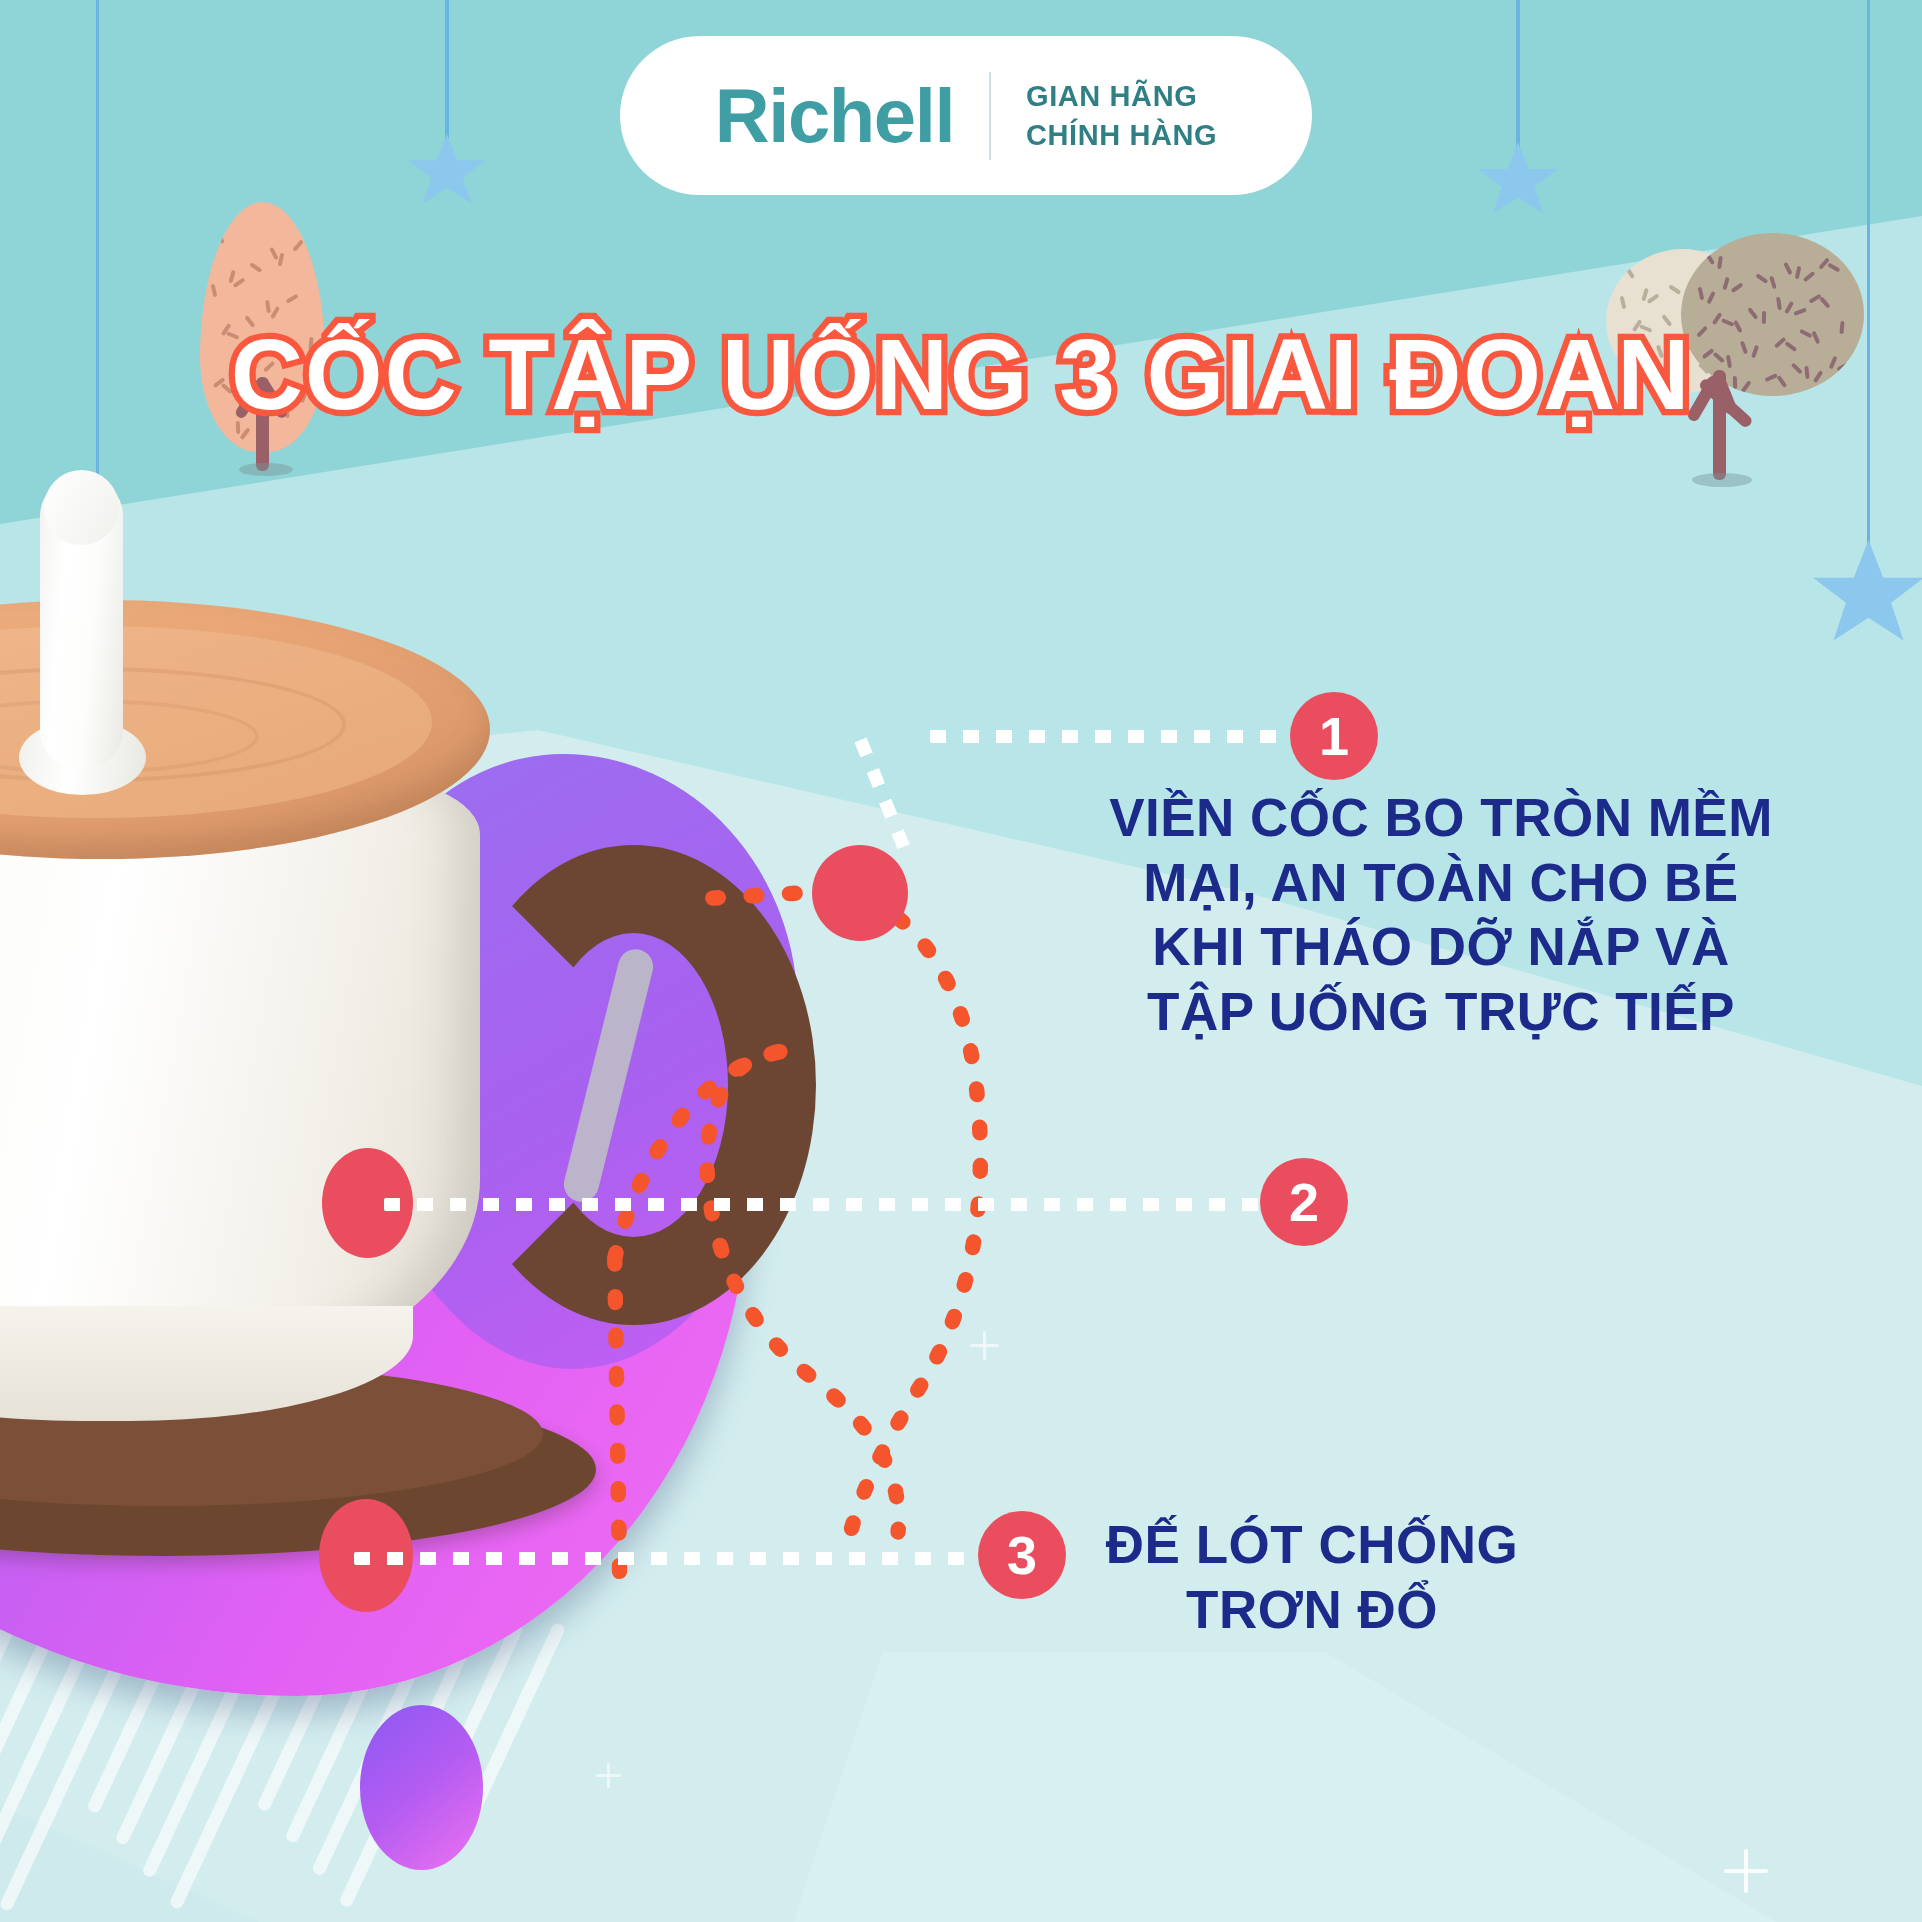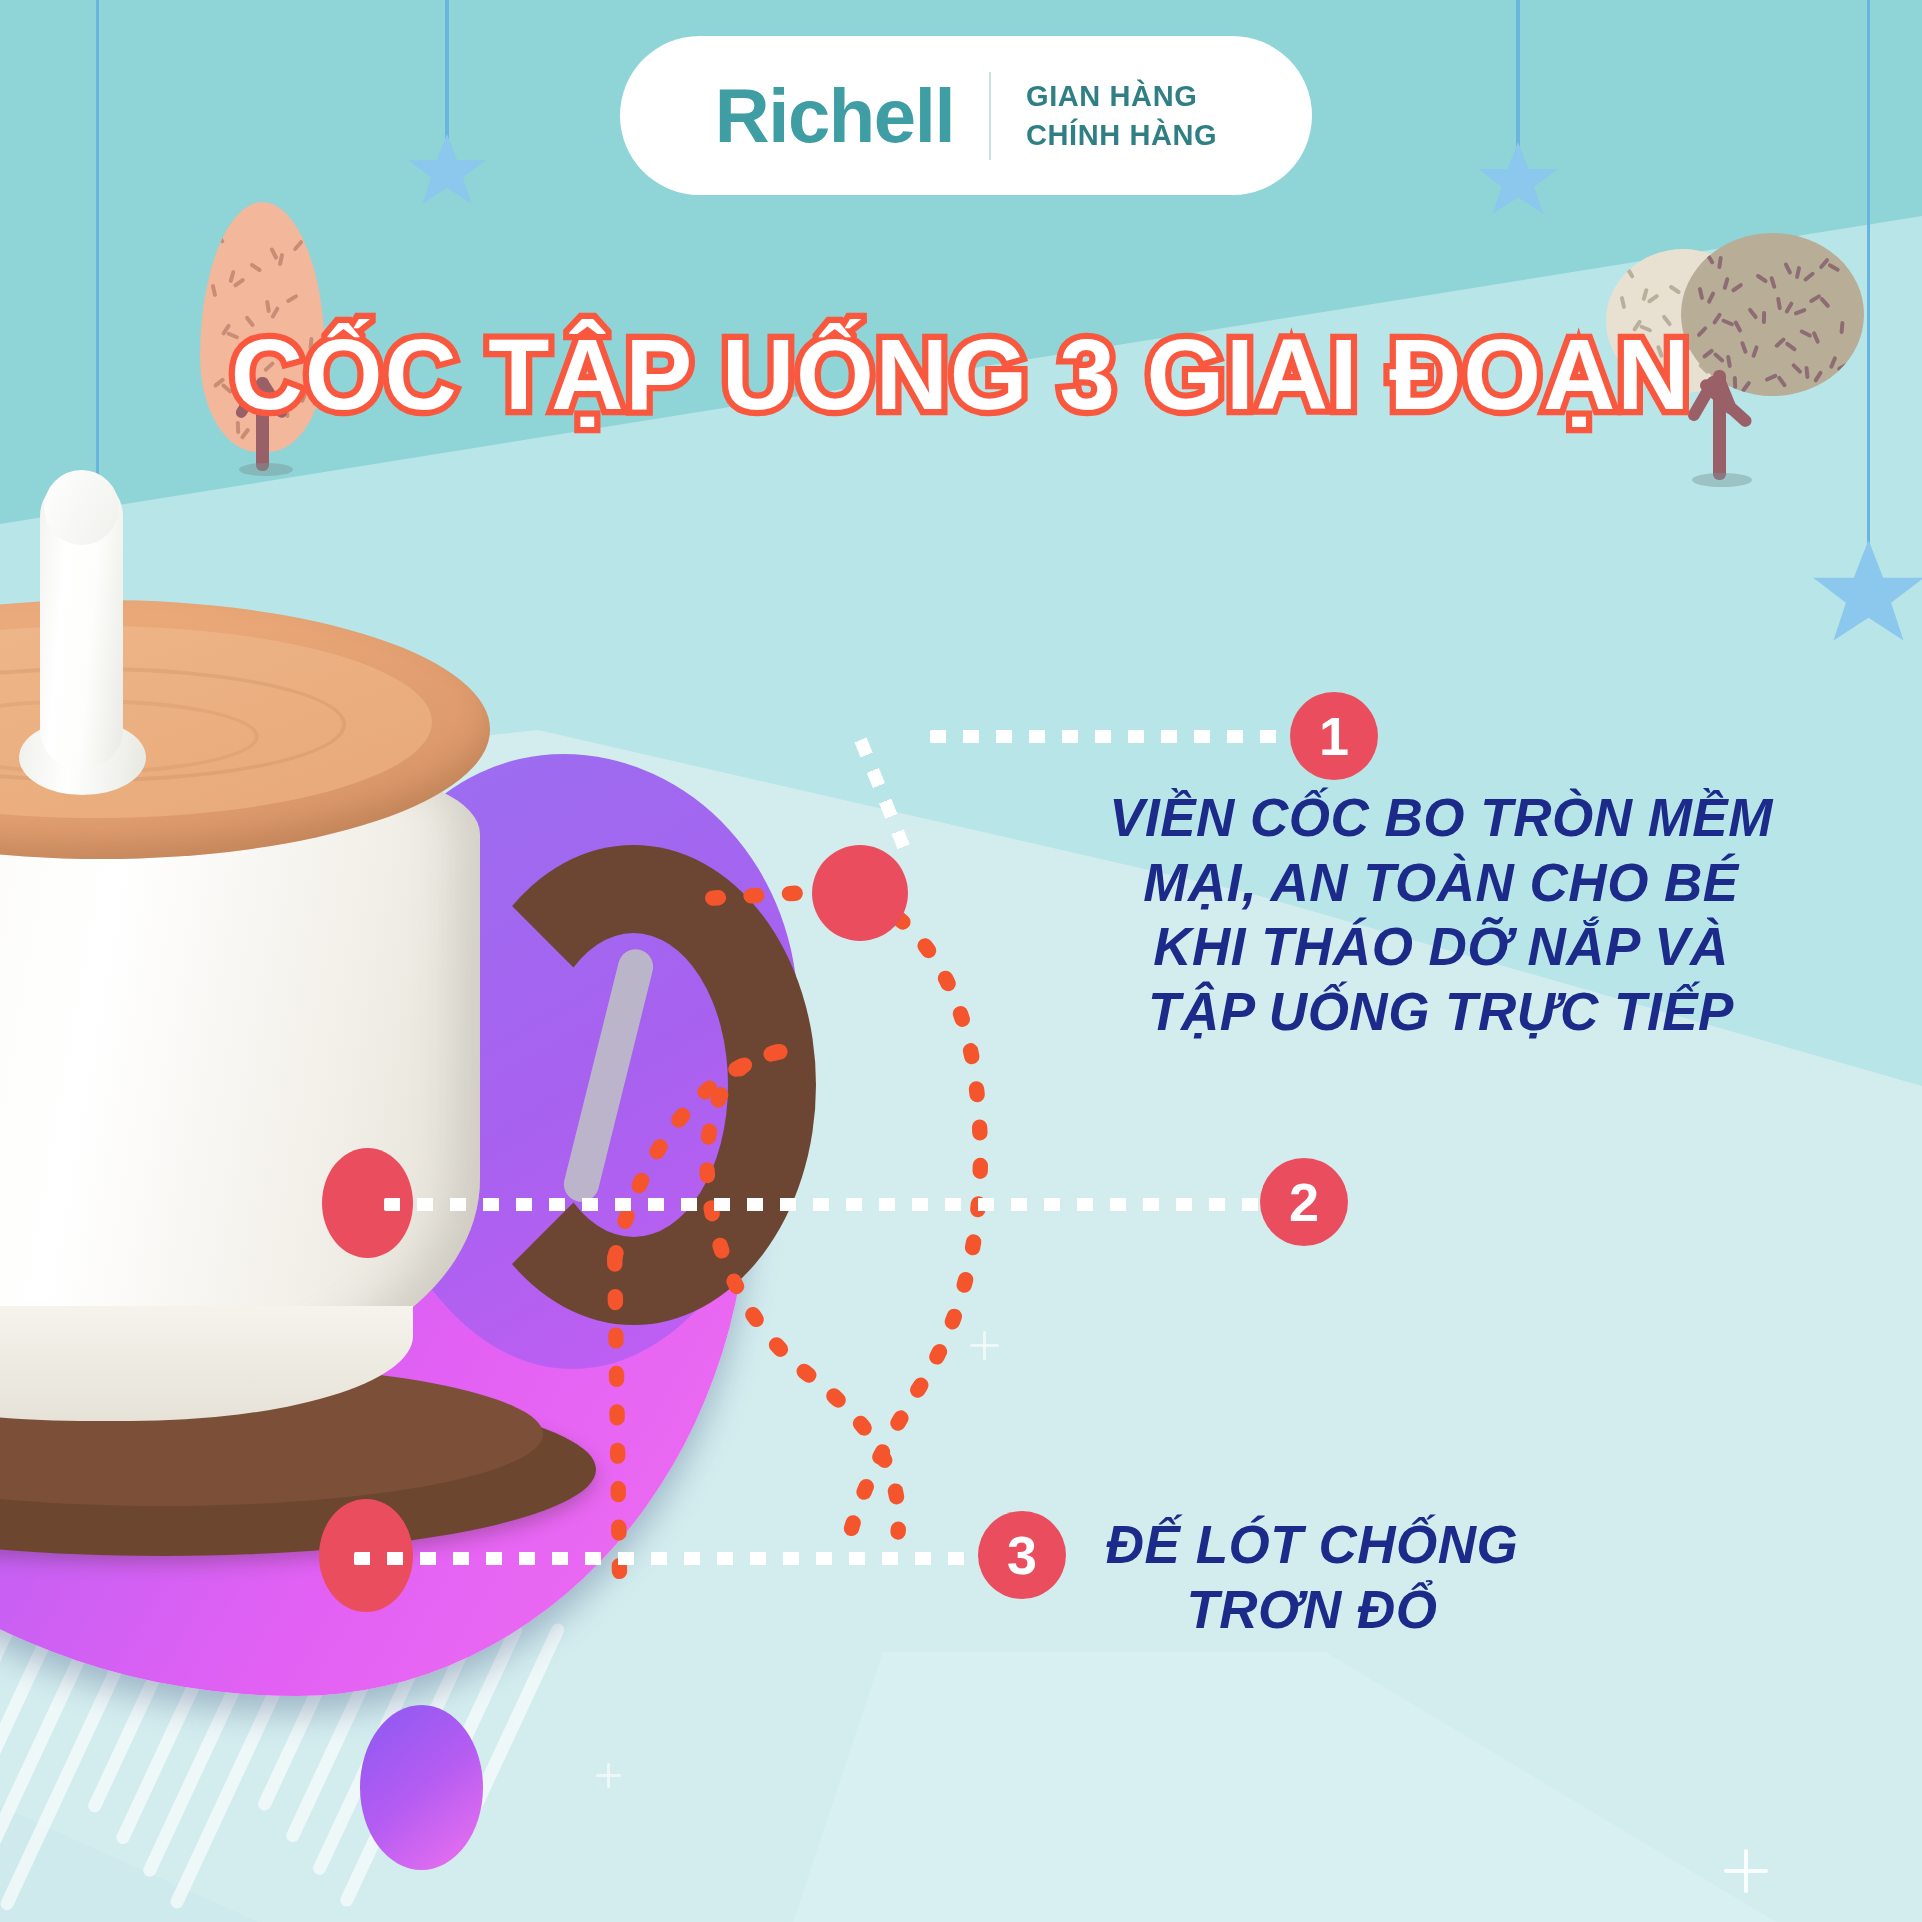--- a/index.html
+++ b/index.html
@@ -204,21 +204,21 @@
   }
   .dashline-diag {
     position:absolute; width:12.5px;
     background-image:repeating-linear-gradient(to bottom,#ffffff 0 16.3px, rgba(255,255,255,0) 16.3px 33px);
     transform-origin:top center;
   }
 
   
   .feat {
     position:absolute; color:#1c2a8a; font-weight:700;
-    line-height:1.22; letter-spacing:0.5px;font-style:italic;
+    line-height:1.22; letter-spacing:0.5px;
   }
   .feat.f1 { left:1105px; top:786px; width:672px; font-size:53px; text-align:center; }
   .feat.f2 { left:1345px; top:1120px; width:461px; font-size:53px; text-align:center; }
   .feat.f3 { left:1086px; top:1513px; width:452px; font-size:53px; text-align:center; }
 </style>
 </head>
 <body>
 
 <div id="stage">
 
@@ -390,21 +390,21 @@
     <div class="branch" style="left:85px;top:154px;width:11.5px;height:50px;transform:rotate(30deg);"></div>
     <div class="branch" style="left:127px;top:154px;width:11.5px;height:44px;transform:rotate(-22deg);"></div>
     <div class="branch" style="left:144px;top:144px;width:11.5px;height:65px;transform:rotate(-48deg);"></div>
     <div class="shadow" style="left:92px;top:257px;width:60px;height:14.4px;"></div>
   </div>
 
   <div class="logo-pill">
     <div class="logo-word">Richell</div>
     <div class="logo-div"></div>
     <div class="logo-sub">
-      <div>GIAN HÀNG</div>
+      <div>GIAN HÃNG</div>
       <div>CHÍNH HÀNG</div>
     </div>
   </div>
 
   <div class="title">CỐC TẬP UỐNG 3 GIAI ĐOẠN</div>
 
   <div class="product">
     <div class="blob-purple"></div>
     <div class="blob-purple2"></div>
 

